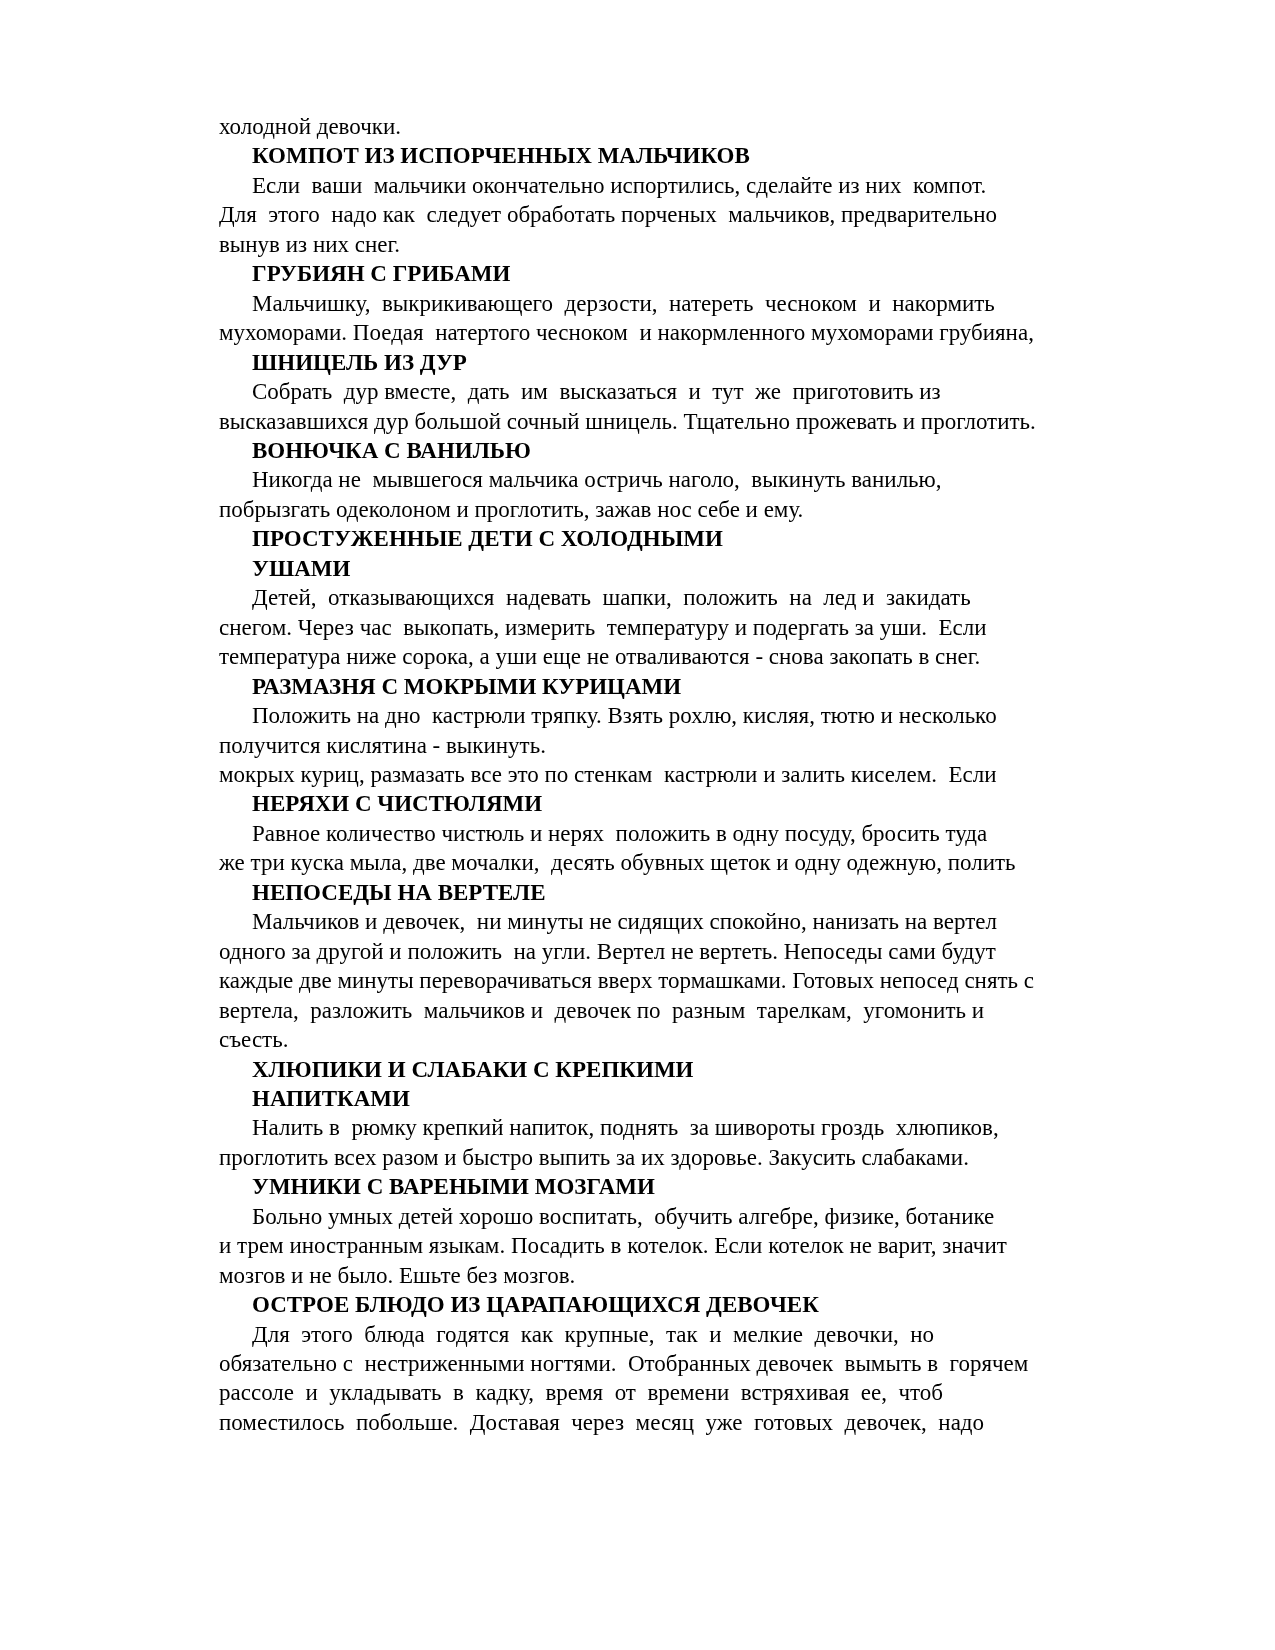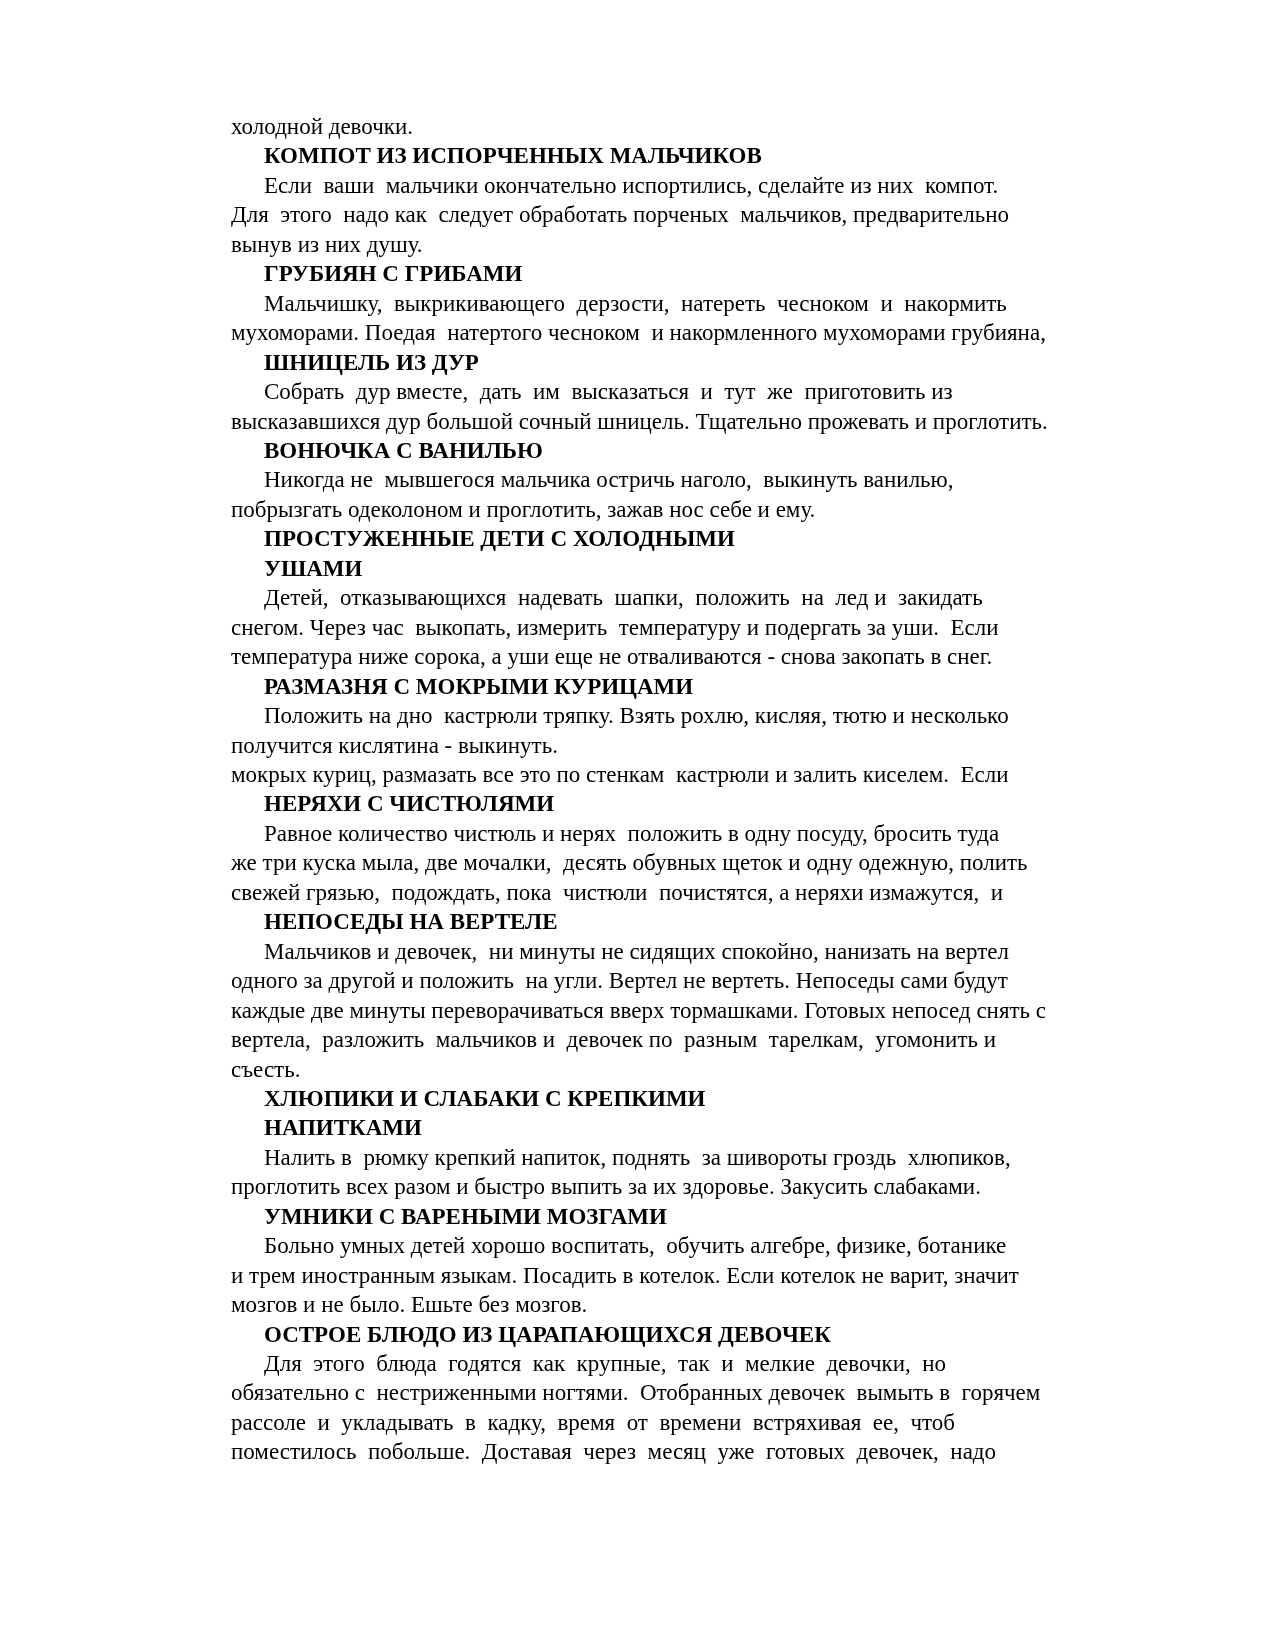--- a/index.html
+++ b/index.html
@@ -8,21 +8,21 @@
     background: #ffffff;
   }
   body {
     width: 1275px;
     height: 1650px;
     position: relative;
     font-family: "Liberation Serif", "DejaVu Serif", serif;
   }
   .page {
     position: absolute;
-    left: 12px; top: 0;
+    left: 0; top: 0;
     width: 1058px;
     height: 1650px;
     background: #ffffff;
     overflow: hidden;
   }
   .doc {
     position: absolute;
     left: 219px;
     top: 112px;
     width: 921px;
@@ -43,21 +43,21 @@
 </style>
 </head>
 <body>
 
 <div class="page">
   <div class="doc">
       <div class="line body">холодной девочки.</div>
       <div class="line heading indent">КОМПОТ ИЗ ИСПОРЧЕННЫХ МАЛЬЧИКОВ</div>
       <div class="line body indent">Если  ваши  мальчики окончательно испортились, сделайте из них  компот.</div>
       <div class="line body">Для  этого  надо как  следует обработать порченых  мальчиков, предварительно</div>
-      <div class="line body">вынув из них душу.</div>
+      <div class="line body">вынув из них снег.</div>
       <div class="line heading indent">ГРУБИЯН С ГРИБАМИ</div>
       <div class="line body indent">Мальчишку,  выкрикивающего  дерзости,  натереть  чесноком  и  накормить</div>
       <div class="line body">мухоморами. Поедая  натертого чесноком  и накормленного мухоморами грубияна,</div>
       <div class="line heading indent">ШНИЦЕЛЬ ИЗ ДУР</div>
       <div class="line body indent">Собрать  дур вместе,  дать  им  высказаться  и  тут  же  приготовить из</div>
       <div class="line body">высказавшихся дур большой сочный шницель. Тщательно прожевать и проглотить.</div>
       <div class="line heading indent">ВОНЮЧКА С ВАНИЛЬЮ</div>
       <div class="line body indent">Никогда не  мывшегося мальчика остричь наголо,  выкинуть ванилью,</div>
       <div class="line body">побрызгать одеколоном и проглотить, зажав нос себе и ему.</div>
       <div class="line heading indent">ПРОСТУЖЕННЫЕ ДЕТИ С ХОЛОДНЫМИ</div>
@@ -65,21 +65,20 @@
       <div class="line body indent">Детей,  отказывающихся  надевать  шапки,  положить  на  лед и  закидать</div>
       <div class="line body">снегом. Через час  выкопать, измерить  температуру и подергать за уши.  Если</div>
       <div class="line body">температура ниже сорока, а уши еще не отваливаются - снова закопать в снег.</div>
       <div class="line heading indent">РАЗМАЗНЯ С МОКРЫМИ КУРИЦАМИ</div>
       <div class="line body indent">Положить на дно  кастрюли тряпку. Взять рохлю, кисляя, тютю и несколько</div>
       <div class="line body">получится кислятина - выкинуть.</div>
       <div class="line body">мокрых куриц, размазать все это по стенкам  кастрюли и залить киселем.  Если</div>
       <div class="line heading indent">НЕРЯХИ С ЧИСТЮЛЯМИ</div>
       <div class="line body indent">Равное количество чистюль и нерях  положить в одну посуду, бросить туда</div>
       <div class="line body">же три куска мыла, две мочалки,  десять обувных щеток и одну одежную, полить</div>
-      <div class="line body">свежей грязью,  подождать, пока  чистюли  почистятся, а неряхи измажутся,  и</div>
       <div class="line heading indent">НЕПОСЕДЫ НА ВЕРТЕЛЕ</div>
       <div class="line body indent">Мальчиков и девочек,  ни минуты не сидящих спокойно, нанизать на вертел</div>
       <div class="line body">одного за другой и положить  на угли. Вертел не вертеть. Непоседы сами будут</div>
       <div class="line body">каждые две минуты переворачиваться вверх тормашками. Готовых непосед снять с</div>
       <div class="line body">вертела,  разложить  мальчиков и  девочек по  разным  тарелкам,  угомонить и</div>
       <div class="line body">съесть.</div>
       <div class="line heading indent">ХЛЮПИКИ И СЛАБАКИ С КРЕПКИМИ</div>
       <div class="line heading indent">НАПИТКАМИ</div>
       <div class="line body indent">Налить в  рюмку крепкий напиток, поднять  за шивороты гроздь  хлюпиков,</div>
       <div class="line body">проглотить всех разом и быстро выпить за их здоровье. Закусить слабаками.</div>

